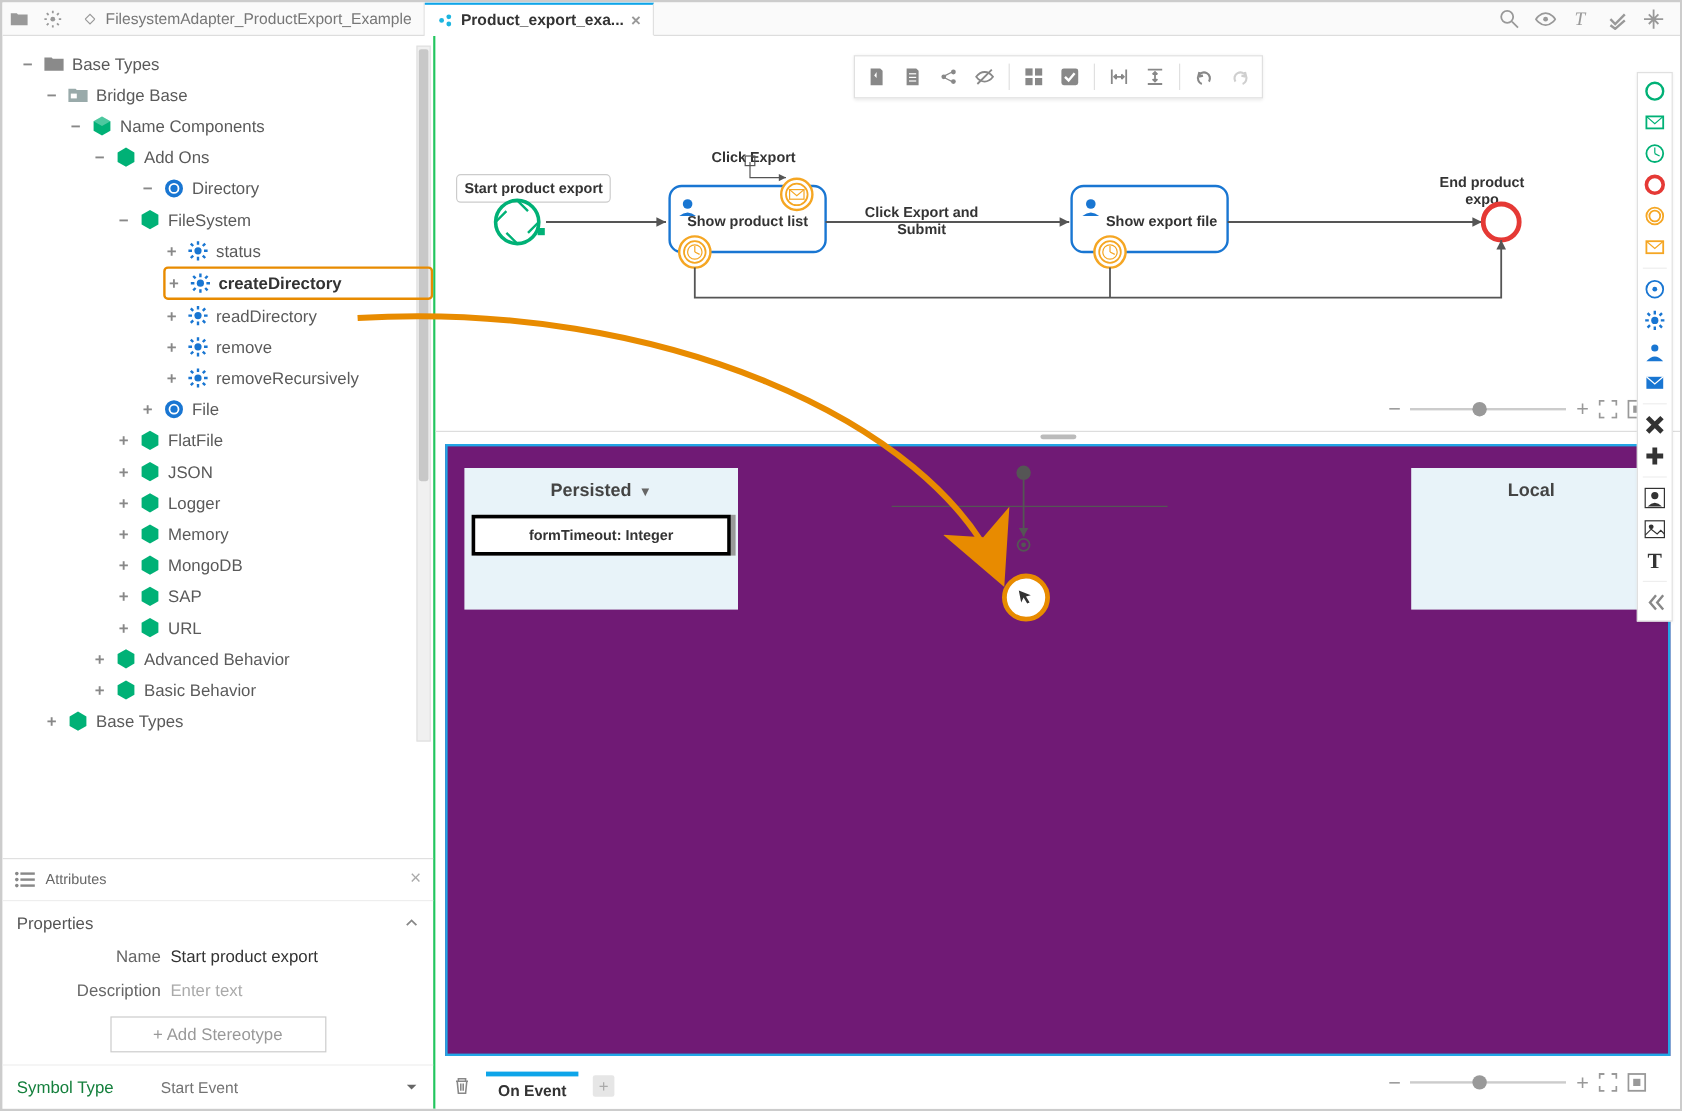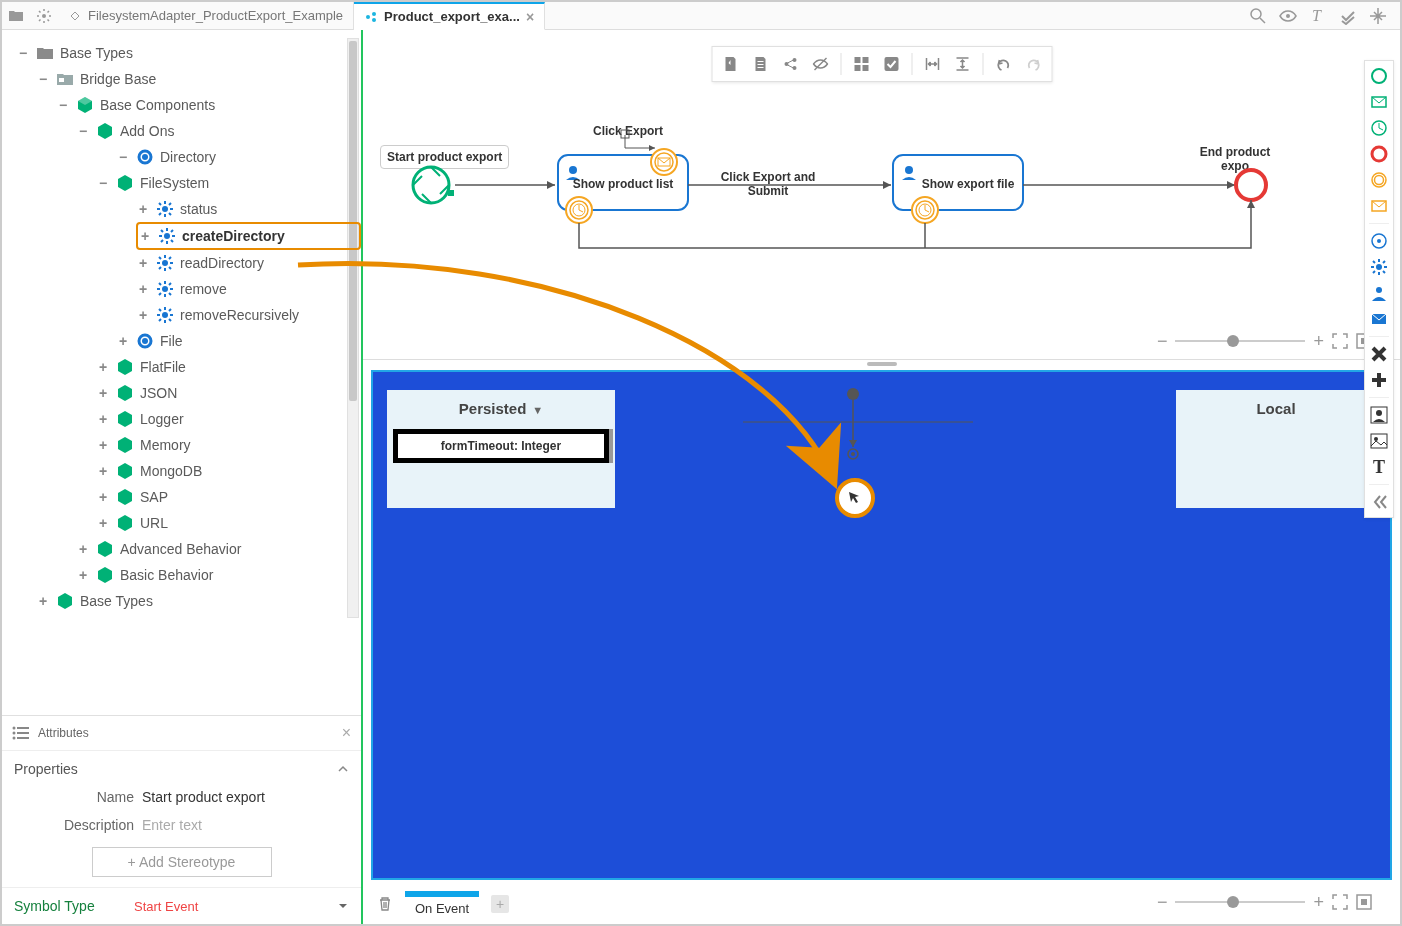--- a/index.html
+++ b/index.html
@@ -102,21 +102,21 @@
   .field-row .val { flex:1; color:#333; font-size:14px; }
   .field-row .placeholder { color:#aaa; }
   .stereo-btn {
     margin:8px auto 10px auto; display:block;
     border:1px solid #ccc; background:#fff; color:#999;
     padding:6px 2px; font-size:14px; cursor:pointer;
     width:180px;
   }
   .symrow { display:flex; align-items:center; padding:10px 12px; border-top:1px solid #eee; }
   .symrow .lbl { width:120px; text-align:left; color:#15803d; font-size:14px; }
-  .symrow .sel { flex:1; display:flex; justify-content:space-between; align-items:center; color:#ef4444; }
+  .symrow .sel { flex:1; display:flex; justify-content:space-between; align-items:center; color:#737373; }
 
   
   .diagram-area { flex:1; position:relative; background:#fff; }
   .toolbar {
     position:absolute; top:16px; left:50%; transform:translateX(-50%);
     background:#fff; border:1px solid #e0e0e0; box-shadow:0 1px 3px rgba(0,0,0,0.1);
     height:36px; display:flex; align-items:center; padding:0 4px; gap:2px;
     z-index:5;
   }
   .toolbar .tb { width:28px; height:28px; display:flex; align-items:center; justify-content:center; color:#888; }
@@ -144,48 +144,48 @@
   
   .lower-panel {
     position:absolute; top:332px; left:0; right:0; bottom:0;
   }
   .resize-grip {
     position:absolute; top:0; left:50%; transform:translateX(-50%);
     width:30px; height:4px; background:#bbb; border-radius:2px;
   }
   .lower-inner {
     position:absolute; top:8px; left:8px; right:8px; bottom:44px;
-    border:2px solid #22a6e6; background:#1d4ed8;
+    border:2px solid #22a6e6; background:#701a75;
   }
   .zone {
     position:absolute; top:18px; height:118px;
     background:#e8f3f9;
   }
   .zone.persisted { left:14px; width:228px; }
   .zone.local { right:14px; width:200px; }
   .zone .zhead { text-align:center; font-weight:700; color:#444; padding-top:10px; font-size:15px; }
   .zone .caret { font-size:11px; color:#666; margin-left:6px; }
   .var-box {
-    margin:12px 6px 0 6px; background:#fff; border:5px solid #000000;
+    margin:12px 6px 0 6px; background:#fff; border:3px solid #000000;
     box-shadow:4px 0 0 #999; height:34px;
     display:flex; align-items:center; justify-content:center;
     font-size:12px; font-weight:700; color:#333;
   }
   .cursor-ring {
     position:absolute; width:40px; height:40px; border:4px solid #e88b00; border-radius:50%;
     background:#fff;
     display:flex; align-items:center; justify-content:center;
   }
   .lower-zoom { position:absolute; right:28px; bottom:10px; }
   .lower-tabs {
     position:absolute; left:14px; bottom:8px; display:flex; align-items:center; gap:12px;
     font-size:13px;
   }
   .lower-tabs .trash { color:#888; }
-  .lower-tabs .tabitem { font-weight:400; color:#333; border-top:6px solid #0ea5e9; padding:4px 10px 0 10px; }
+  .lower-tabs .tabitem { font-weight:700; color:#333; border-top:4px solid #0ea5e9; padding:4px 10px 0 10px; }
   .lower-tabs .add { width:18px; height:18px; background:#e6e6e6; color:#aaa; display:flex; align-items:center; justify-content:center; font-size:14px; border-radius:2px; }
 
   
   .palette {
     position:absolute; right:6px; top:30px; width:30px;
     background:#fff; border:1px solid #e0e0e0;
     display:flex; flex-direction:column; align-items:center; gap:4px; padding:4px 0;
     box-shadow:0 1px 3px rgba(0,0,0,0.08);
     z-index:6;
   }
@@ -284,21 +284,21 @@
             <span class="label">Bridge Base</span>
           </div>
         <div class="node ind2">
             <span class="exp minus"></span>
             <span class="ico box3d">
               <svg width="18" height="18" viewBox="0 0 18 18">
                 <path fill="currentColor" d="M9 1l7 4v8l-7 4-7-4V5z"></path>
                 <path fill="#fff" opacity="0.3" d="M9 1l7 4-7 4-7-4z"></path>
               </svg>
             </span>
-            <span class="label">Base Components</span>
+            <span class="label">Name Components</span>
           </div>
         <div class="node ind3">
             <span class="exp minus"></span>
             <span class="ico box3d">
               <svg width="18" height="18" viewBox="0 0 18 18">
                 <path fill="currentColor" d="M9 1l7 4v8l-7 4-7-4V5z"></path>
               </svg>
             </span>
             <span class="label">Add Ons</span>
           </div>

